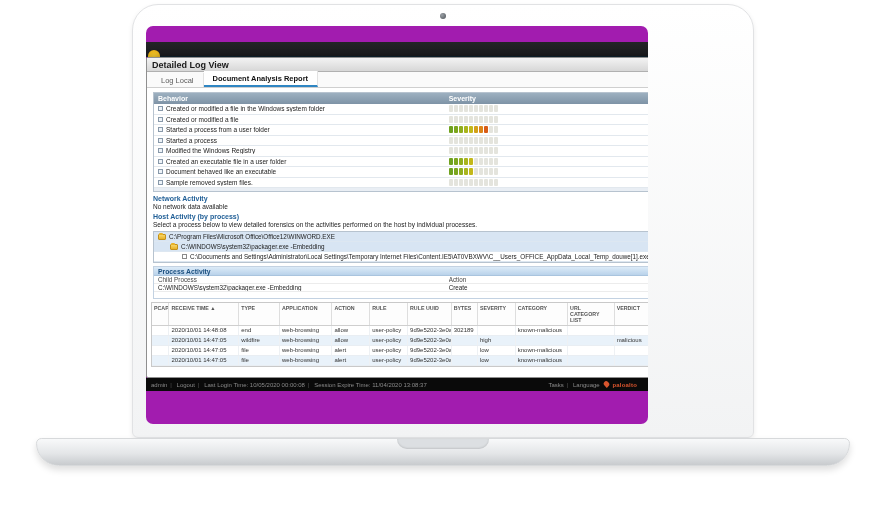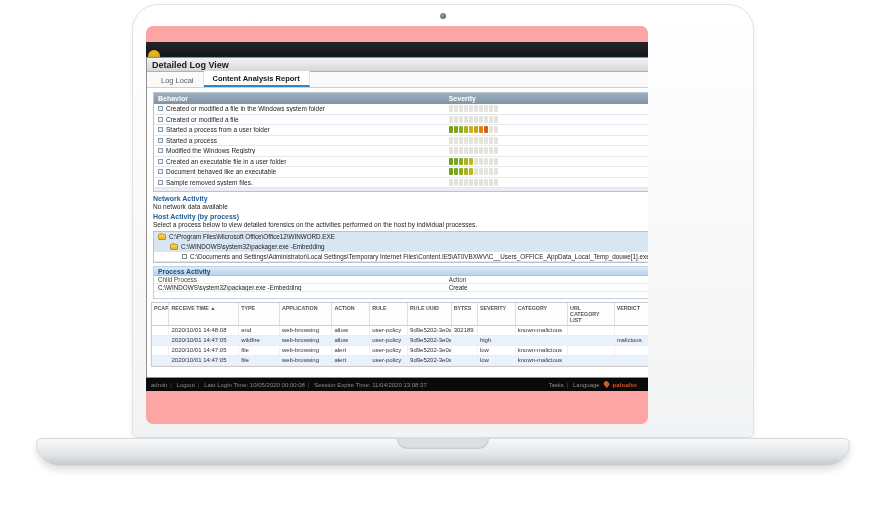--- a/index.html
+++ b/index.html
@@ -13,21 +13,21 @@
   .camera { position:absolute; left:440px; top:13px; width:6px; height:6px; border-radius:50%;
             background:radial-gradient(circle at 35% 35%, #9aa0a6, #4d5156); }
   .base { position:absolute; left:36px; top:438px; width:814px; height:28px;
           background:linear-gradient(180deg,#f8f9fa,#e4e6e8 55%,#c8cbce);
           border:1px solid #d7d9db; border-radius:6px 6px 26px 26px;
           box-shadow:0 4px 7px rgba(0,0,0,.13); }
   .notch { position:absolute; left:50%; transform:translateX(-50%); top:0; width:92px; height:10px;
            background:#dcdfe2; border-radius:0 0 12px 12px; box-shadow:inset 0 -1px 2px rgba(0,0,0,.12); }
 
   
-  .bezel { position:absolute; left:146px; top:26px; width:502px; height:398px; background:#fca5a5;
+  .bezel { position:absolute; left:146px; top:26px; width:502px; height:398px; background:#a21caf;
            border-radius:7px; overflow:hidden; }
   .nav { position:absolute; left:0; top:16px; width:100%; height:15px;
          background:linear-gradient(180deg,#232427,#191a1d); border-bottom:1px solid #0d2330; }
   .logo-frag { position:absolute; left:2px; top:24px; width:12px; height:7px;
                background:radial-gradient(circle at 50% 100%,#f7cf33,#e8a90c); border-radius:6px 6px 0 0; z-index:1; }
   .footer-bar { position:absolute; left:0; top:352px; width:100%; height:13px; background:#0a0a0a;
                 display:flex; justify-content:space-between; align-items:center; padding:0 5px;
                 font-size:6px; color:#8a8a8a; z-index:3; }
   .f-left span, .f-right span { margin-right:3px; white-space:nowrap; }
   .fsep::after { content:"|"; color:#555; margin-left:3px; }
@@ -137,21 +137,21 @@
 
     <div class="dialog">
       <div class="dlg-title">
         <span class="t-text">Detailed Log View</span>
         <span class="t-icon round">?</span>
         <span class="t-icon sq">❐</span>
       </div>
 
       <div class="dlg-tabs">
         <span class="tab">Log Local</span>
-        <span class="tab active">Content Analysis Report</span>
+        <span class="tab active">Document Analysis Report</span>
       </div>
 
       <div class="dlg-content">
 
         <div class="bhv-panel">
           <div class="bhv-header">
             <span class="h1">Behavior</span>
             <span class="h2">Severity</span>
           </div>
           <div id="behavior-rows">

